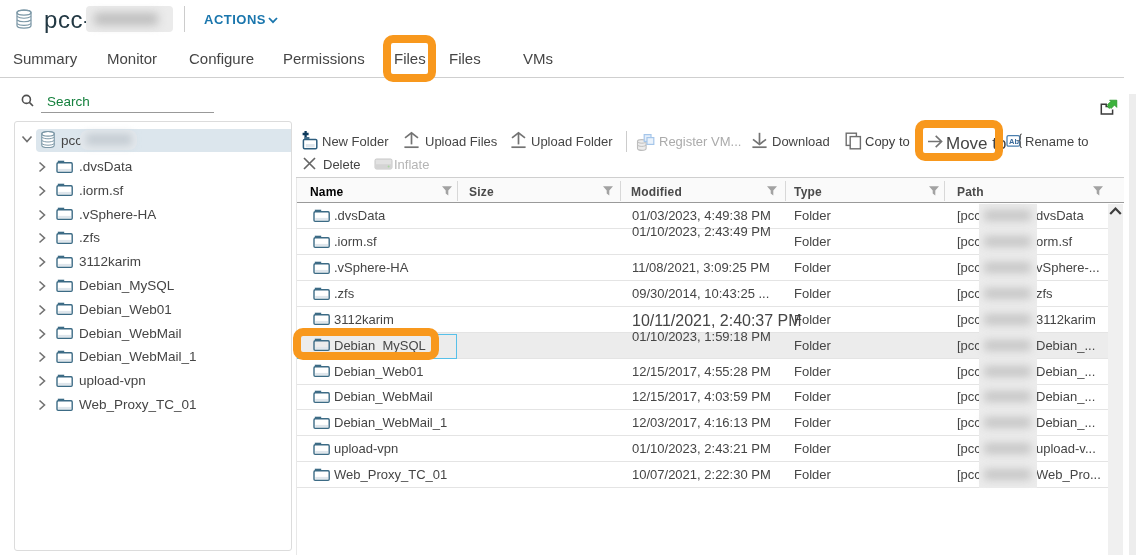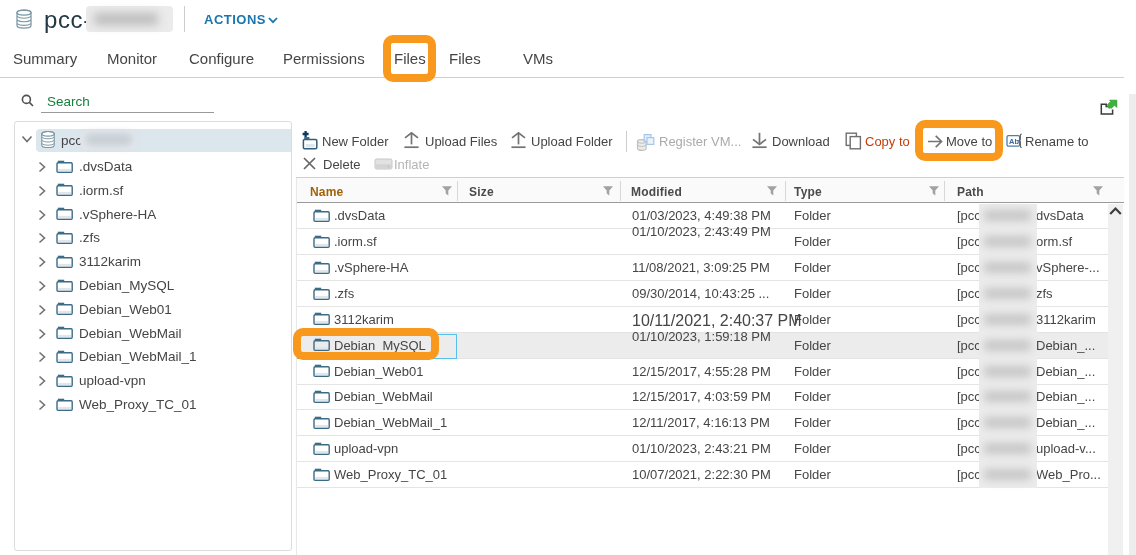--- a/index.html
+++ b/index.html
@@ -178,25 +178,25 @@
 <svg class="abs" style="left:751px;top:131px" width="17" height="18" viewBox="0 0 17 18">
 <path d="M2 8.4 L8.5 13.4 L15 8.4" fill="none" stroke="#737373" stroke-width="1.7"></path>
 <path d="M8.5 1.8 V12.6" stroke="#737373" stroke-width="1.7"></path>
 <path d="M1.4 16.2 H15.6" stroke="#737373" stroke-width="1.7"></path>
 </svg>
 <div class="t" style="left:772px;top:134px;font-size:13px;color:#454545">Download</div>
 <svg class="abs" style="left:845px;top:132px" width="17" height="18" viewBox="0 0 17 18">
 <rect x="1.2" y="1.2" width="10.2" height="12.2" fill="none" stroke="#6e6e6e" stroke-width="1.4"></rect>
 <rect x="5.2" y="4.6" width="10.2" height="12.2" fill="#fff" stroke="#6e6e6e" stroke-width="1.4"></rect>
 </svg>
-<div class="t" style="left:865px;top:134px;font-size:13px;color:#c2410c">Copy to</div>
+<div class="t" style="left:865px;top:134px;font-size:13px;color:#404040">Copy to</div>
 <svg class="abs" style="left:927px;top:134px" width="16" height="15" viewBox="0 0 16 15">
 <path d="M1 7.5 H14.2 M8.7 1.8 L14.6 7.5 L8.7 13.2" fill="none" stroke="#737373" stroke-width="1.6"></path>
 </svg>
-<div class="t" style="left:946px;top:134px;font-size:13px;color:#454545">Move to</div>
+<div class="t" style="left:946px;top:134px;font-size:17px;color:#454545">Move to</div>
 <svg class="abs" style="left:1006px;top:133px" width="18" height="16" viewBox="0 0 18 16">
 <rect x="1" y="2.6" width="12.6" height="10.6" rx="1.5" fill="none" stroke="#4a7faf" stroke-width="1.3"></rect>
 <text x="3" y="10.8" font-family="Liberation Sans" font-size="7.5" font-weight="bold" fill="#38699a">Ab</text>
 <path d="M15.8 1 c-1.1 0 -1.5 .6 -1.5 1.6 v3.4 c0 .9 -.3 1.3 -1 1.5 c.7 .2 1 .6 1 1.5 v3.9 c0 1 .4 1.6 1.5 1.6" fill="none" stroke="#555" stroke-width="1.1"></path>
 </svg>
 <div class="t" style="left:1025px;top:134px;font-size:13px;color:#454545">Rename to</div>
 <svg class="abs" style="left:302px;top:156px" width="15" height="15" viewBox="0 0 15 15">
 <path d="M2 2 L13 13 M13 2 L2 13" stroke="#666" stroke-width="1.7"></path>
     </svg>
 <div class="t" style="left:323px;top:157px;font-size:13px;color:#454545">Delete</div>
@@ -205,21 +205,21 @@
 <rect x="1" y="7.2" width="17" height="4.8" fill="#d4d4d4"></rect>
 <circle cx="14.6" cy="9.6" r="1" fill="#a9d6a0"></circle>
 </svg>
 <div class="t" style="left:394px;top:157px;font-size:13px;color:#b5b5b5">Inflate</div>
 <svg class="abs" style="left:1099px;top:99px" width="19" height="17" viewBox="0 0 19 17">
 <path d="M13.6 10.6 V15.1 H2.3 V5.3 H7.2 V7.4 H9.2" fill="none" stroke="#3a3a3a" stroke-width="1.5"></path>
 <polygon points="10.6,1.2 17.8,1.2 17.8,8.4 15.5,6.1 12.1,9.5 11.2,8.6 10.3,9.5 8.3,7.5 9.2,6.6 8.4,5.8 11.8,2.4" fill="#3db33d" stroke="#1f8f1f" stroke-width="0.7"></polygon>
 </svg>
 <div class="abs" style="left:296px;top:177px;width:828px;height:1px;background:#cfcfcf"></div>
 <div class="abs" style="left:296px;top:178px;width:828px;height:25px;background:#fafafa;border-bottom:1px solid #9a9a9a"></div>
-<div class="t" style="left:310px;top:184.5px;font-size:12px;font-weight:bold;letter-spacing:0.2px;color:#a16207">Name</div>
+<div class="t" style="left:310px;top:184.5px;font-size:12px;font-weight:bold;letter-spacing:0.2px;color:#000000">Name</div>
 <div class="t" style="left:469px;top:184.5px;font-size:12px;font-weight:bold;letter-spacing:0.2px;color:#4a4a4a">Size</div>
 <div class="t" style="left:631px;top:184.5px;font-size:12px;font-weight:bold;letter-spacing:0.2px;color:#4a4a4a">Modified</div>
 <div class="t" style="left:794px;top:184.5px;font-size:12px;font-weight:bold;letter-spacing:0.2px;color:#4a4a4a">Type</div>
 <div class="t" style="left:957px;top:184.5px;font-size:12px;font-weight:bold;letter-spacing:0.2px;color:#4a4a4a">Path</div>
 <svg class="abs" style="left:441px;top:185px" width="12" height="12" viewBox="0 0 12 12">
 <path d="M1 1.2 h10 L7.3 5.6 v5 L4.7 8.6 v-3 z" fill="#a2a2a2"></path>
     </svg>
 <svg class="abs" style="left:602px;top:185px" width="12" height="12" viewBox="0 0 12 12">
 <path d="M1 1.2 h10 L7.3 5.6 v5 L4.7 8.6 v-3 z" fill="#a2a2a2"></path>
     </svg>
@@ -325,21 +325,21 @@
 <div class="t" style="left:794px;top:389.4px;font-size:13px">Folder</div>
 <div class="t" style="left:957px;top:389.4px;font-size:13px">[pcc</div>
 <div class="t" style="left:1036px;top:389.4px;font-size:13px">Debian_...</div>
 <div class="abs" style="left:297px;top:410.4px;width:811px;height:25.86px;background:#fff;border-bottom:1px solid #e4e4e4"></div>
 <svg class="abs" style="left:313px;top:415.81px" width="17" height="14" viewBox="0 0 17 14">
 <rect x="2.2" y="8.9" width="12.8" height="2.9" fill="#dfe6ec"></rect>
 <rect x="1.0" y="2.8" width="15.2" height="9.6" rx="1.1" fill="none" stroke="#3c6b85" stroke-width="1.4"></rect>
 <path d="M1.8 1.5 h6.4" stroke="#3c6b85" stroke-width="1.6" fill="none"></path>
 </svg>
 <div class="t" style="left:334px;top:415.3px;font-size:13px">Debian_WebMail_1</div>
-<div class="t" style="left:632px;top:415.3px;font-size:13px">12/11/2017, 4:16:13 PM</div>
+<div class="t" style="left:632px;top:415.3px;font-size:13px">12/03/2017, 4:16:13 PM</div>
 <div class="t" style="left:794px;top:415.3px;font-size:13px">Folder</div>
 <div class="t" style="left:957px;top:415.3px;font-size:13px">[pcc</div>
 <div class="t" style="left:1036px;top:415.3px;font-size:13px">Debian_...</div>
 <div class="abs" style="left:297px;top:436.2px;width:811px;height:25.86px;background:#fff;border-bottom:1px solid #e4e4e4"></div>
 <svg class="abs" style="left:313px;top:441.67px" width="17" height="14" viewBox="0 0 17 14">
 <rect x="2.2" y="8.9" width="12.8" height="2.9" fill="#dfe6ec"></rect>
 <rect x="1.0" y="2.8" width="15.2" height="9.6" rx="1.1" fill="none" stroke="#3c6b85" stroke-width="1.4"></rect>
 <path d="M1.8 1.5 h6.4" stroke="#3c6b85" stroke-width="1.6" fill="none"></path>
 </svg>
 <div class="t" style="left:334px;top:441.2px;font-size:13px">upload-vpn</div>

